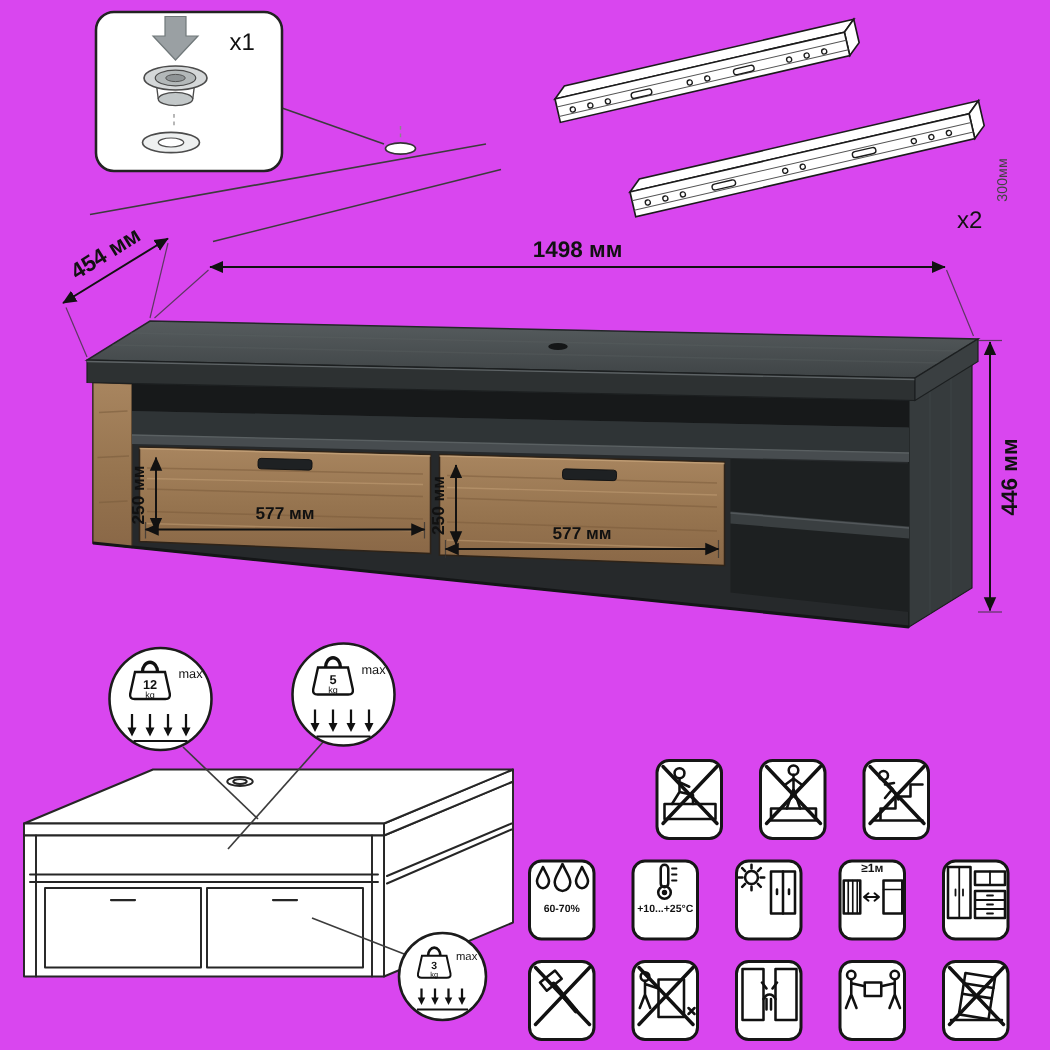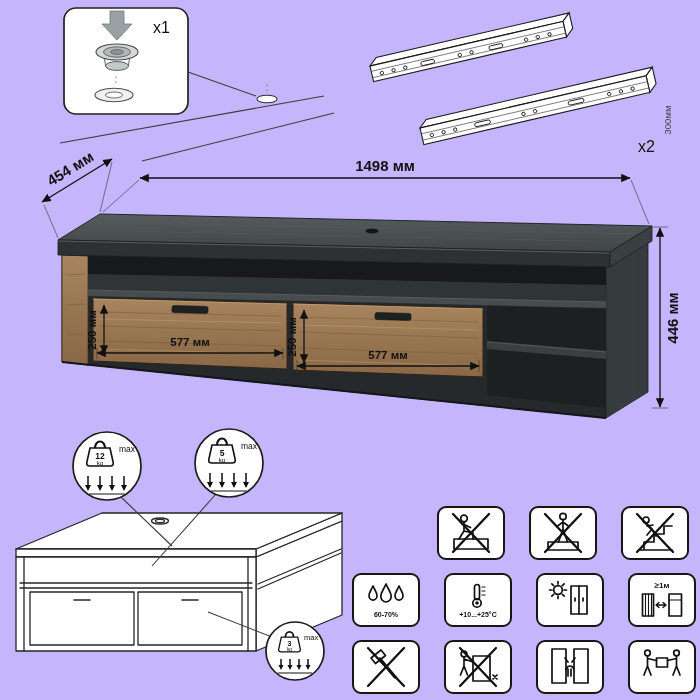--- a/index.html
+++ b/index.html
@@ -1,18 +1,18 @@
 <!DOCTYPE html>
 <html><head>
 <meta charset="utf-8">
 <style>
   *{margin:0;padding:0;box-sizing:border-box}
   html,body{width:700px;height:700px;background:#fff;overflow:hidden;
     font-family:"Liberation Sans",sans-serif}
-  .page{position:absolute;inset:0;width:700px;height:700px;background:#c4b5fd;overflow:hidden}
+  .page{position:absolute;inset:0;width:700px;height:700px;background:#d946ef;overflow:hidden}
   svg.layer{position:absolute;left:0;top:0}
   svg text{font-family:"Liberation Sans",sans-serif;fill:#111}
   .dim{font-size:15px;font-weight:700;text-anchor:middle}
   .dim-sm{font-size:11.5px;font-weight:700;text-anchor:middle}
   .count{font-size:16px;font-weight:400}
   .tiny{font-size:9.5px;fill:#444;text-anchor:middle}
   .dimline{stroke:#111;stroke-width:1.3;fill:none}
   .ext{stroke:#333;stroke-width:0.8;fill:none;opacity:.75}
   .art{stroke:#262626;stroke-width:1.3;fill:none;stroke-linejoin:round;stroke-linecap:round}
   .co{stroke:#1c1c1c;stroke-width:1.7;fill:#fff}
@@ -25,22 +25,22 @@
   .wmax2{font-size:7.5px}
   .warr{stroke:#111;stroke-width:1.5;fill:none}
   .wh{fill:#111;stroke:none}
   .wline{stroke:#111;stroke-width:1.2}
   .rail{fill:#fff;stroke:#1b1b1b;stroke-width:1.1}
   .raildet{stroke:#555;stroke-width:0.7;fill:none}
   .hole{fill:none;stroke:#1b1b1b;stroke-width:0.9}
   .icon-grid{position:absolute;left:352px;top:506px;width:360px}
   .row{display:flex;gap:24px;margin-bottom:13px}
   .rowA{margin-left:85px}
-  .cell{width:68px;height:54px;border:2.2px solid #161616;border-radius:9px;background:#fff;
-    display:flex;flex-direction:column;align-items:center;justify-content:center;flex:0 0 auto}
+  .cell{width:45px;height:54px;border:2.2px solid #161616;border-radius:9px;background:#fff;
+    display:flex;flex-direction:column;align-items:center;flex:0 0 auto}
   .pict{stroke:#111;fill:none;stroke-width:1.7;stroke-linecap:round;stroke-linejoin:round}
   .pict .fill{fill:#111;stroke:none}
   .pict .xm{stroke-width:2.3}
   .lbl{font-size:7px;font-weight:700;color:#111;line-height:1;white-space:nowrap;margin-top:2px}
   .lbl-top{margin:0 0 2px 0;font-size:8px}
 </style>
 </head>
 <body>
 
 <div class="page">

